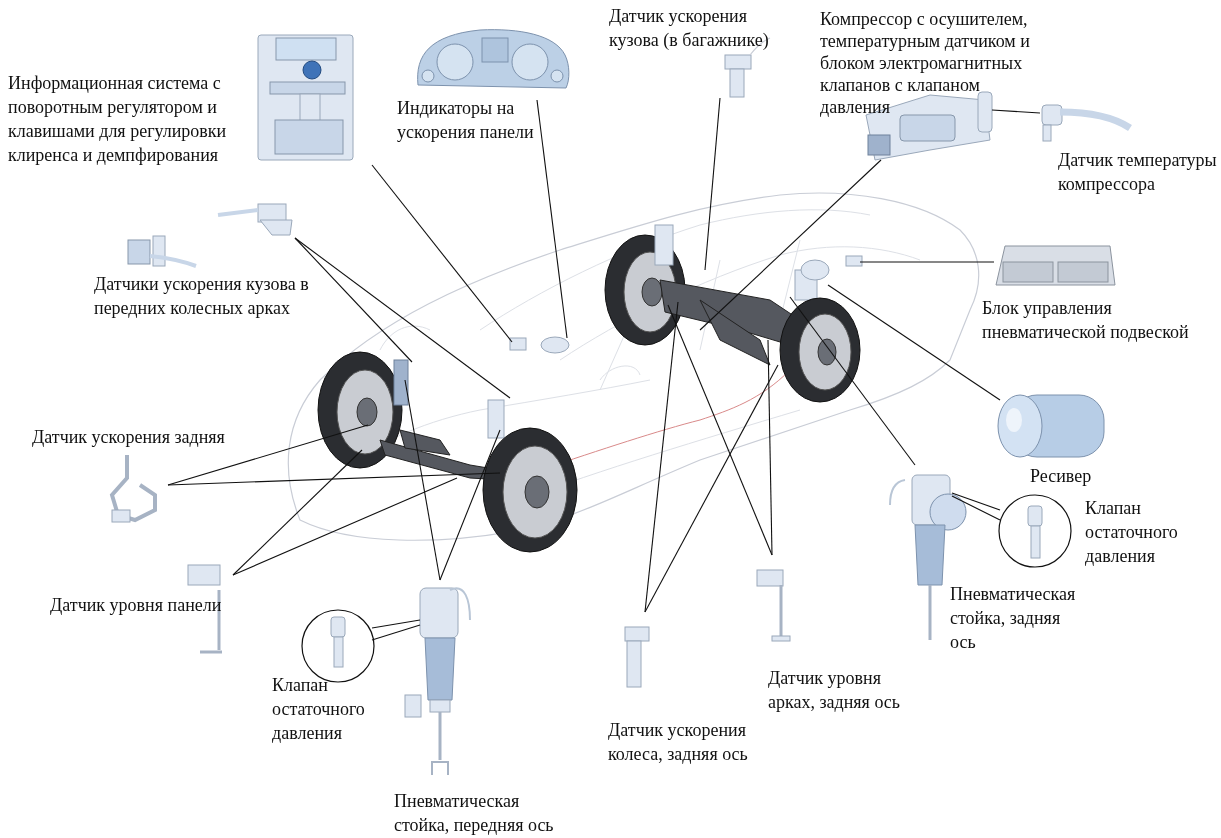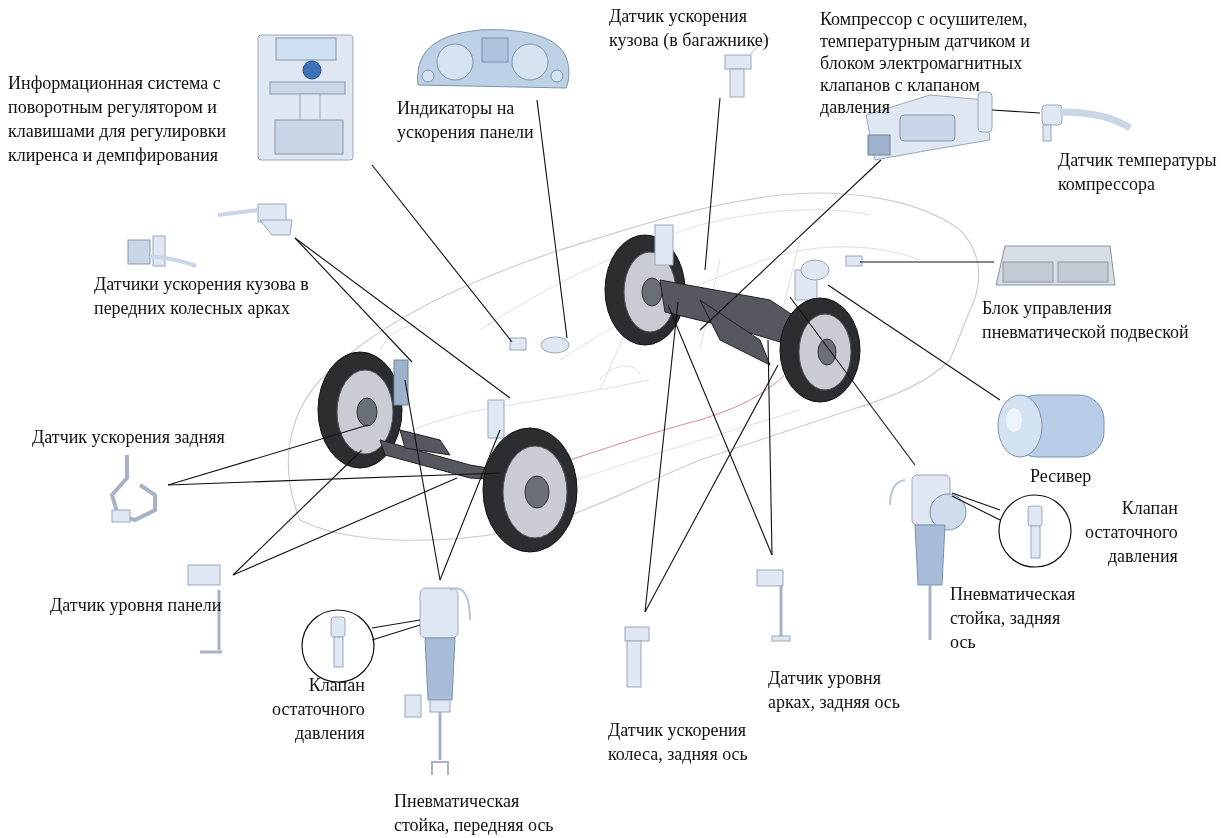--- a/index.html
+++ b/index.html
@@ -1,19 +1,19 @@
 <!DOCTYPE html>
 <html><head>
 <meta charset="utf-8">
 <style>
   html, body { margin: 0; padding: 0; background: #ffffff; }
   body { width: 1221px; height: 838px; position: relative; overflow: hidden;
          font-family: "Liberation Serif", "DejaVu Serif", serif; color: #111; }
   .label { position: absolute; font-size: 18px; line-height: 24px; white-space: pre-line; }
-  .label.c { text-align: right; }
+  .label.c { text-align: left; }
   svg.base { position: absolute; left: 0; top: 0; }
   .leader { stroke: #111; stroke-width: 1.1; fill: none; }
   .ghost { stroke: #c9cdd6; stroke-width: 1.2; fill: none; }
   .ghost2 { stroke: #dde0e6; stroke-width: 1; fill: none; }
   .pipe { stroke: #d98a8a; stroke-width: 1; fill: none; }
   .tire { fill: #2b2d31; stroke: #111; stroke-width: 1; }
   .rim { fill: #c9ccd2; stroke: #555; stroke-width: 1; }
   .hub { fill: #6a6e76; stroke: #333; stroke-width: 1; }
   .frame { fill: #55585f; stroke: #222; stroke-width: 1; }
   .part { fill: #c8d6e8; stroke: #8797ab; stroke-width: 1; }

